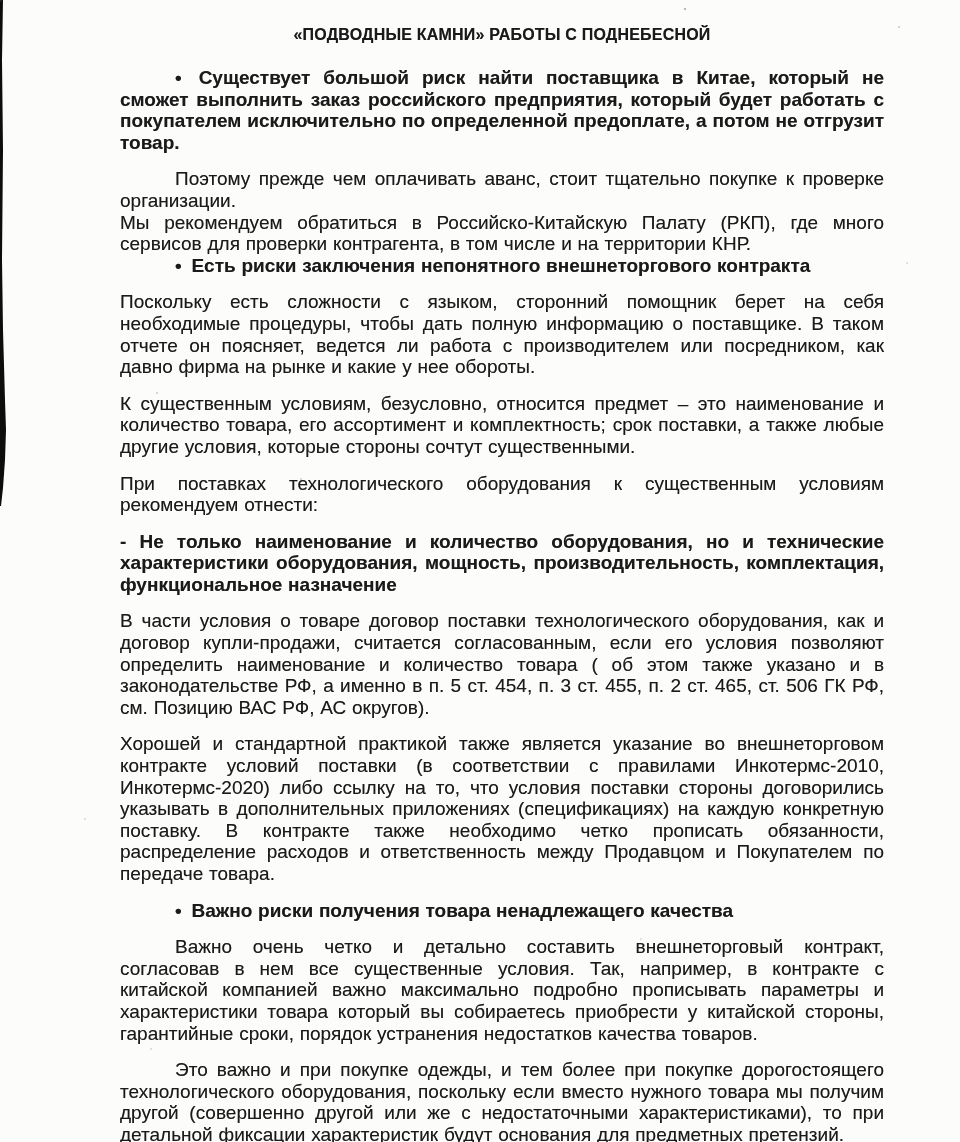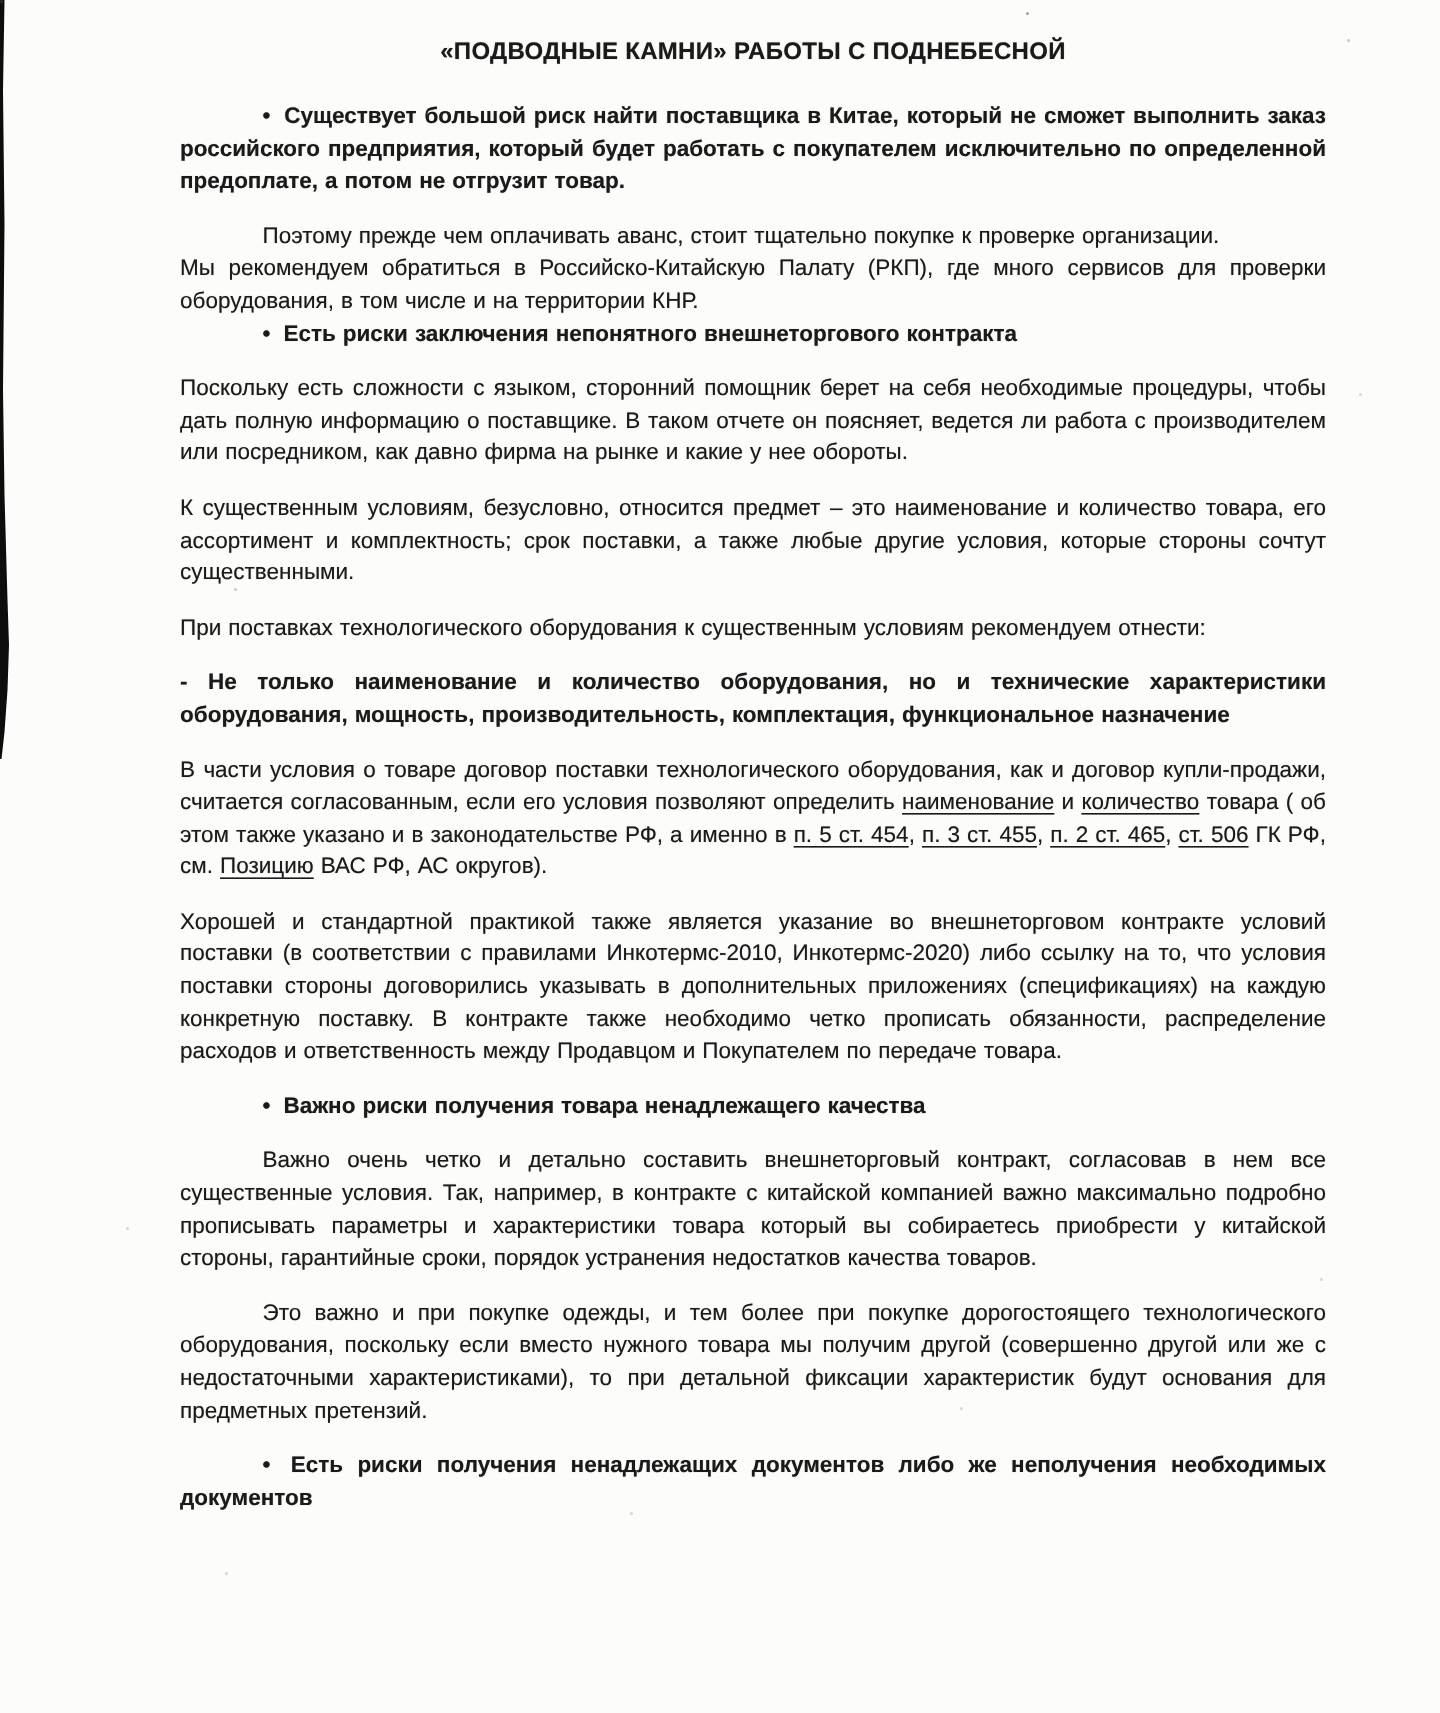--- a/index.html
+++ b/index.html
@@ -60,45 +60,45 @@
   h1.doc-title {
     font-size: 16px;
     line-height: 22px;
     font-weight: 700;
     text-align: center;
     margin: 0 0 21px 0;
     letter-spacing: .2px;
     text-shadow: 0 0 .6px rgba(20,20,20,.55);
   }
   p.para {
-    font-size: 15px;
+    font-size: 19px;
     line-height: 21.6px;
     text-align: justify;
     margin: 0 0 15px 0;
     text-shadow: 0 0 .6px rgba(20,20,20,.45);
     word-spacing: .5px;
   }
   p.para.grouped { margin-bottom: 0; }
   p.para.indent { text-indent: 55px; }
   p.para.bold { font-weight: 700; }
   .bullet-glyph { font-weight: 700; padding-right: 4px; }
-  .u { text-decoration: underline; text-underline-offset: 2.5px; text-decoration-thickness: 1.2px; }
+  .u { text-underline-offset: 2.5px; text-decoration-thickness: 1.2px; }
 </style>
 </head>
 <body>
 
 <div class="page">
   <div class="edge-artifact"></div>
   <div class="specks"></div>
   <div class="content-wrap">
     <h1 class="doc-title">«ПОДВОДНЫЕ КАМНИ» РАБОТЫ С ПОДНЕБЕСНОЙ</h1>
     <div id="content">
         <p class="para bold indent"><span class="bullet-glyph">• </span><span>Существует большой риск найти поставщика в Китае, который не сможет выполнить заказ российского предприятия, который будет работать с покупателем исключительно по определенной предоплате, а потом не отгрузит товар.</span></p>
         <p class="para indent grouped"><span>Поэтому прежде чем оплачивать аванс, стоит тщательно покупке к проверке организации.</span></p>
-        <p class="para grouped"><span>Мы рекомендуем обратиться в Российско-Китайскую Палату (РКП), где много сервисов для проверки оборудования, в том числе и на территории КНР.</span></p>
+        <p class="para grouped"><span>Мы рекомендуем обратиться в Российско-Китайскую Палату (РКП), где много сервисов для проверки контрагента, в том числе и на территории КНР.</span></p>
         <p class="para bold indent"><span class="bullet-glyph">• </span><span>Есть риски заключения непонятного внешнеторгового контракта</span></p>
         <p class="para"><span>Поскольку есть сложности с языком, сторонний помощник берет на себя необходимые процедуры, чтобы дать полную информацию о поставщике. В таком отчете он поясняет, ведется ли работа с производителем или посредником, как давно фирма на рынке и какие у нее обороты.</span></p>
         <p class="para"><span>К существенным условиям, безусловно, относится предмет – это наименование и количество товара, его ассортимент и комплектность; срок поставки, а также любые другие условия, которые стороны сочтут существенными.</span></p>
         <p class="para"><span>При поставках технологического оборудования к существенным условиям рекомендуем отнести:</span></p>
         <p class="para bold"><span>- Не только наименование и количество оборудования, но и  технические характеристики оборудования, мощность, производительность, комплектация, функциональное назначение</span></p>
         <p class="para"><span>В части условия о товаре договор поставки технологического оборудования, как и договор купли-продажи, считается согласованным, если его условия позволяют определить </span><span class="u">наименование</span><span> и </span><span class="u">количество</span><span> товара ( об этом также указано и в законодательстве РФ, а именно в </span><span class="u">п. 5 ст. 454</span><span>, </span><span class="u">п. 3 ст. 455</span><span>, </span><span class="u">п. 2 ст. 465</span><span>, </span><span class="u">ст. 506</span><span> ГК РФ, см. </span><span class="u">Позицию</span><span> ВАС РФ, АС округов).</span></p>
         <p class="para"><span>Хорошей и стандартной практикой также является указание во внешнеторговом контракте условий поставки (в соответствии с правилами Инкотермс-2010, Инкотермс-2020) либо ссылку на то, что условия поставки стороны договорились указывать в дополнительных приложениях (спецификациях) на каждую конкретную поставку. В контракте также необходимо четко прописать обязанности, распределение расходов и ответственность между Продавцом и Покупателем по передаче товара.</span></p>
         <p class="para bold indent"><span class="bullet-glyph">• </span><span>Важно риски получения товара ненадлежащего качества</span></p>
         <p class="para indent"><span>Важно очень четко и детально составить внешнеторговый контракт, согласовав в нем все существенные условия. Так, например, в контракте с китайской компанией важно максимально подробно прописывать параметры и характеристики товара который вы собираетесь приобрести у китайской стороны, гарантийные сроки, порядок устранения недостатков качества товаров.</span></p>
         <p class="para indent"><span>Это важно и при покупке одежды, и тем более при покупке дорогостоящего технологического оборудования, поскольку если вместо нужного товара мы получим другой (совершенно другой или же с недостаточными характеристиками), то при детальной фиксации характеристик будут основания для предметных претензий.</span></p>

